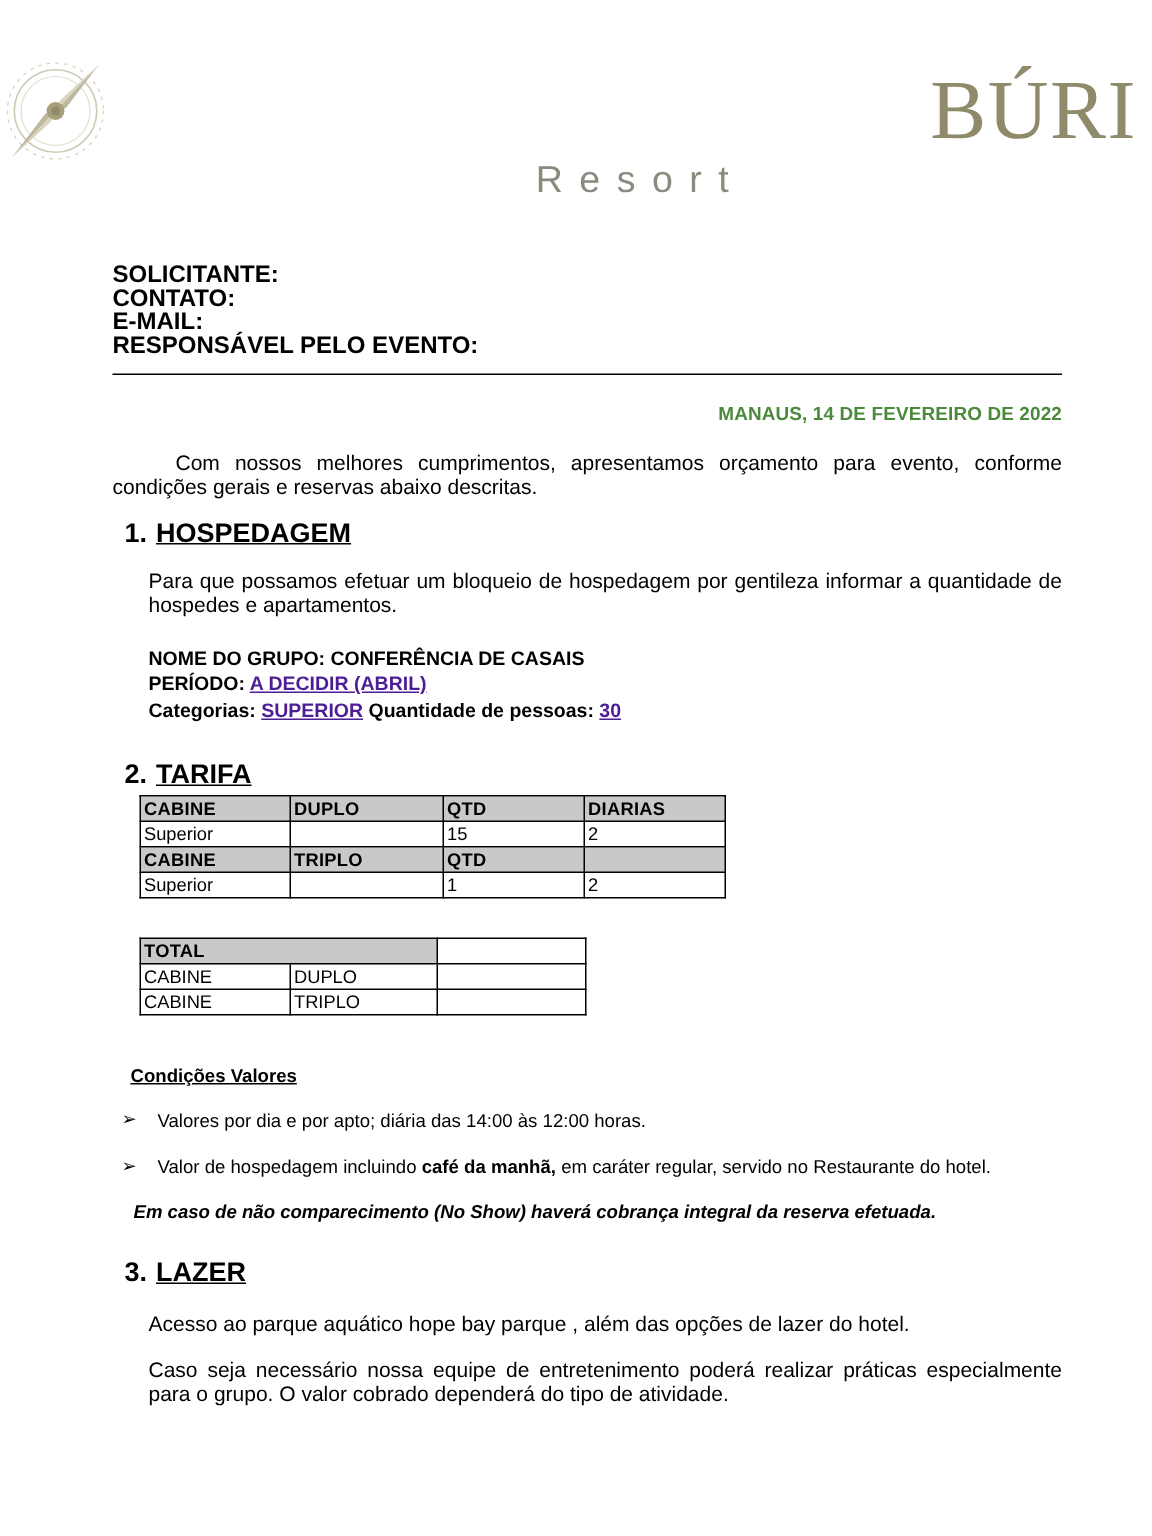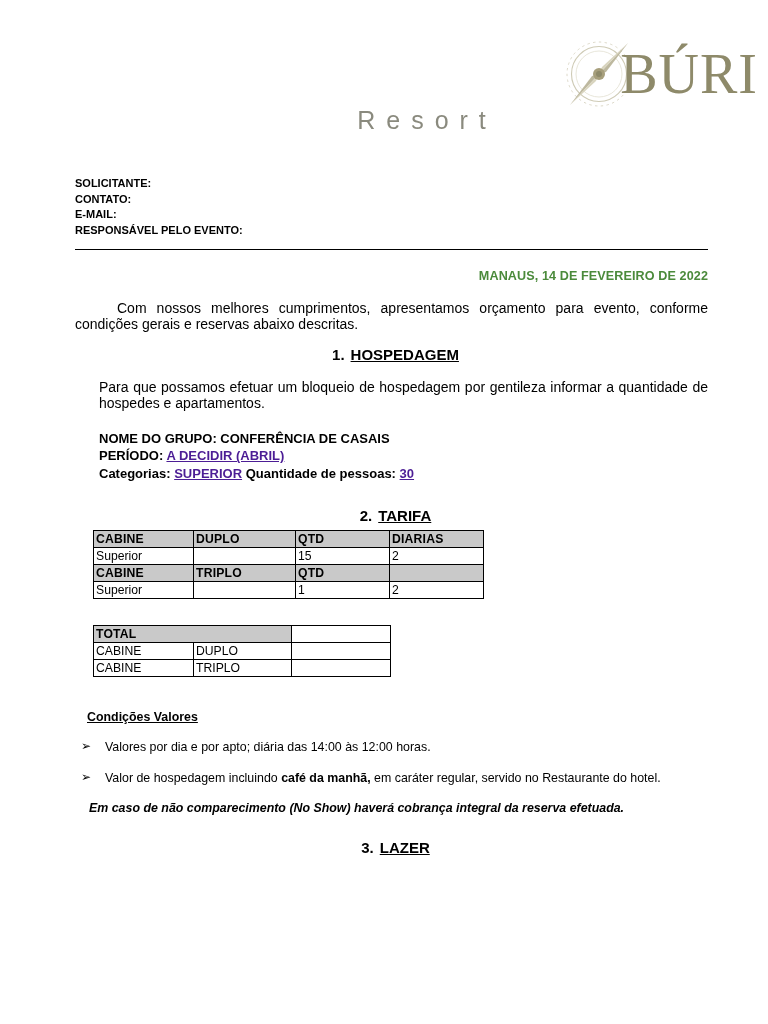--- a/index.html
+++ b/index.html
@@ -28,21 +28,21 @@
   .logo-block {
     position: absolute;
     left: 0;
     top: 38px;
     width: 768px;
     text-align: center;
   }
   .logo-row {
     display: flex;
     align-items: center;
-    justify-content: flex-end;
+    justify-content: space-between;
     gap: 0px;
     height: 72px;
   }
   .emblem {
     width: 74px;
     height: 74px;
     position: relative;
     flex: 0 0 auto;
     margin-right: -6px;
   }
@@ -65,21 +65,21 @@
     color: #8a8a7e;
     margin-top: -4px;
     padding-left: 86px;
   }
 
   
   .fields {
     position: absolute;
     left: 75px;
     top: 176px;
-    font-size: 11px;
+    font-size: 16px;
     font-weight: bold;
     line-height: 15.5px;
     letter-spacing: 0px;
   }
   .fields div { white-space: nowrap; }
 
   .rule {
     position: absolute;
     left: 75px;
     top: 249px;
@@ -109,23 +109,22 @@
     margin: 0 0 14px 0;
     text-align: justify;
     font-size: 14px;
     line-height: 16.4px;
   }
   p.indent { text-indent: 42px; }
 
   .section-head {
     margin: 12px 0 0 0;
     font-weight: bold;
-    font-size: 15px;
+    font-size: 18px;
     padding-left: 8px;
-    text-align: center;
   }
   .section-head .num { margin-right: 6px; }
   .section-head .label { text-decoration: underline; }
 
   .inset {
     padding-left: 24px;
   }
   .inset p { margin: 0 0 12px 0; }
 
   .kv {
@@ -345,15 +344,19 @@
       </div>
     </div>
 
     <div class="noshow">Em caso de não comparecimento (No Show) haverá cobrança integral da reserva efetuada.</div>
 
     
     <div class="section-head" style="margin-top:24px;">
       <span class="num">3.</span><span class="label">LAZER</span>
     </div>
 
+    <div class="inset" style="margin-top:18px;">
+      <p class="para">Acesso ao parque aquático hope bay parque , além das opções de lazer do hotel.</p>
+      <p class="para" style="margin-top:14px;">Caso seja necessário nossa equipe de entretenimento poderá realizar práticas especialmente para o grupo. O valor cobrado dependerá do tipo de atividade.</p>
+    </div>
 
   </div>
 </div>
 
 </body></html>

